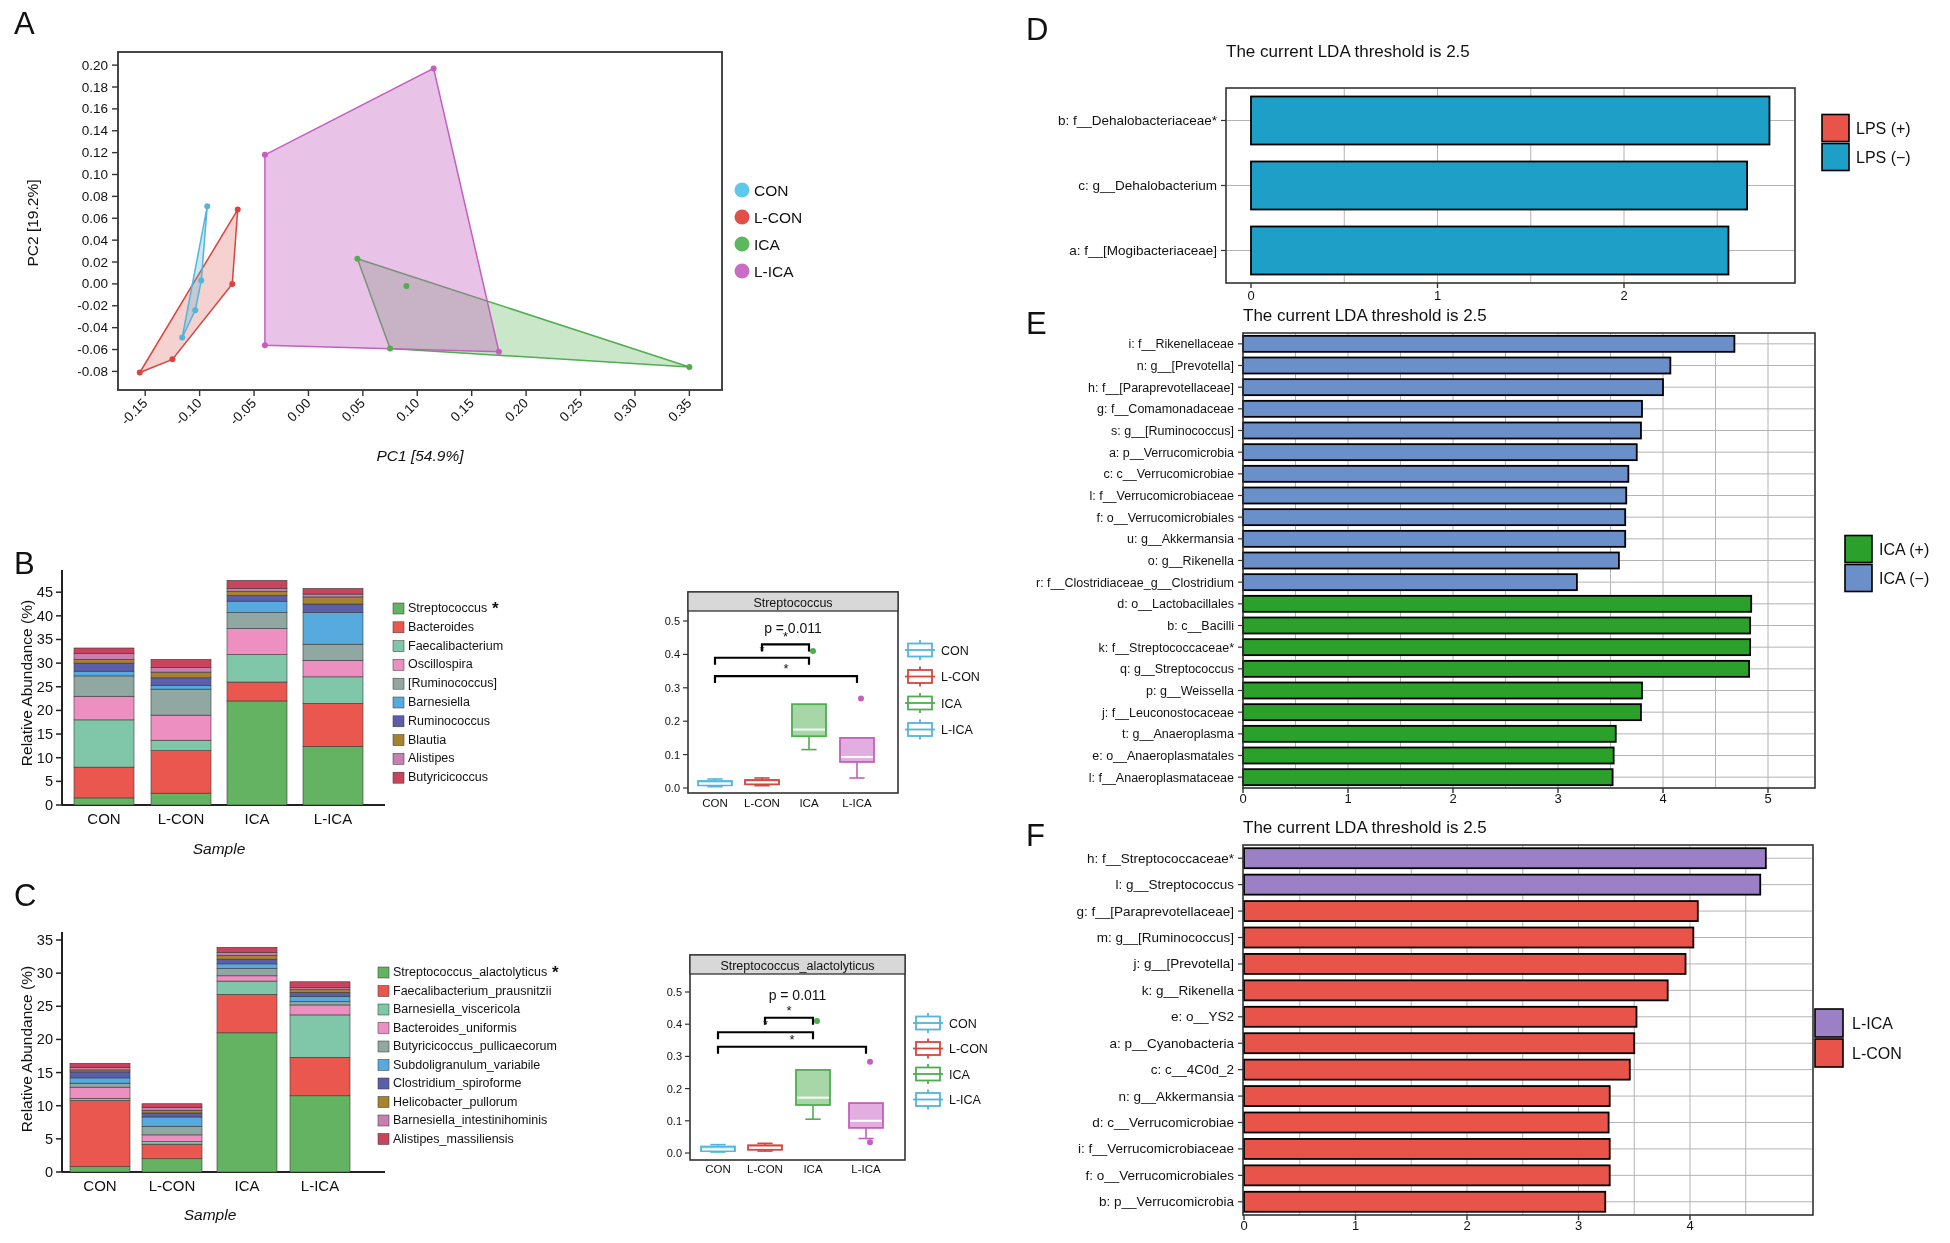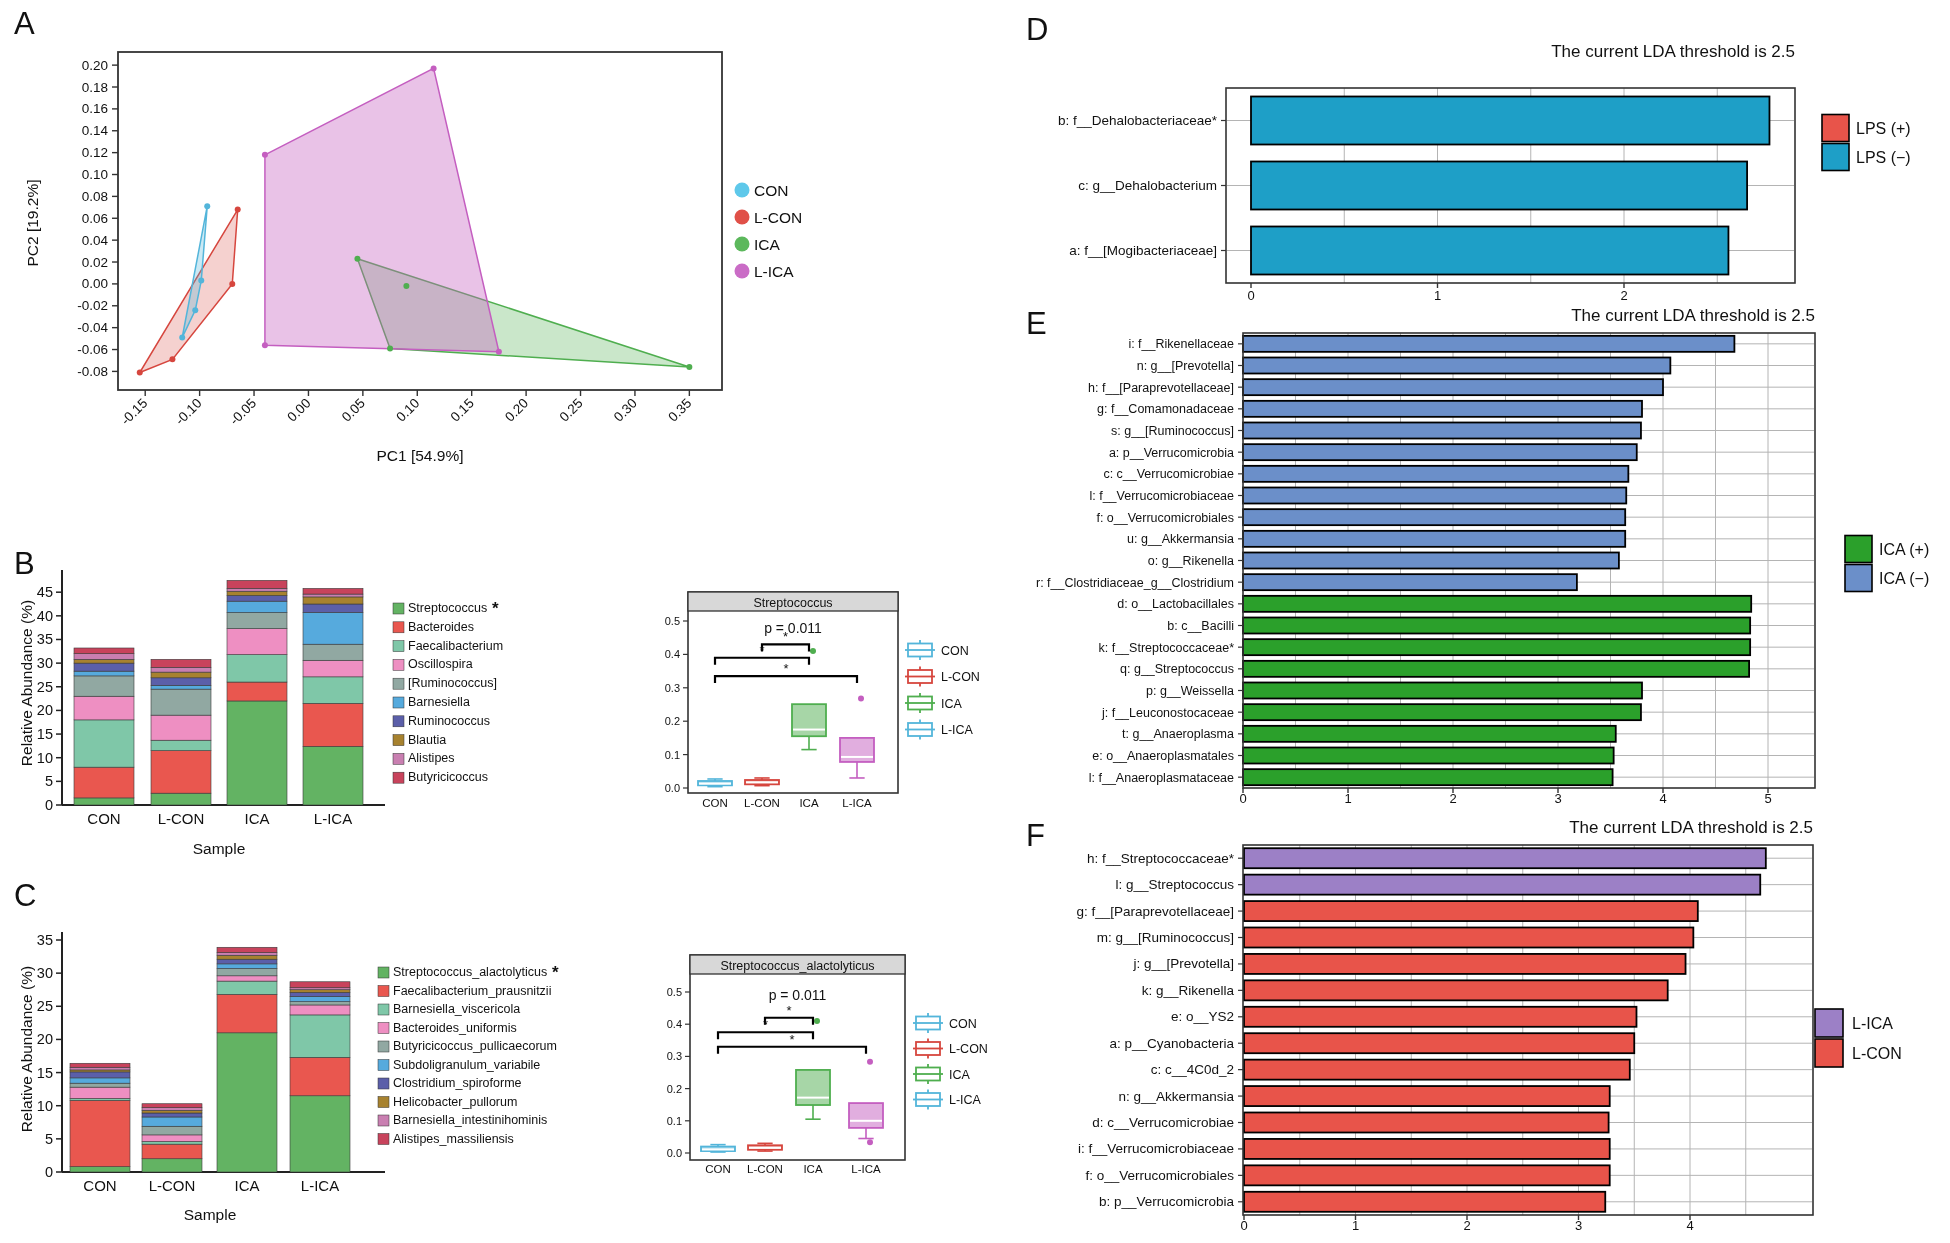--- a/index.html
+++ b/index.html
@@ -2,24 +2,24 @@
 <html><head>
 <meta charset="utf-8">
 <style>
   html,body{margin:0;padding:0;background:#fff;}
   #canvas{position:relative;width:1950px;height:1243px;background:#fff;
           font-family:"Liberation Sans", sans-serif;color:#111;overflow:hidden;}
   #fig{position:absolute;left:0;top:0;}
   .abs{position:absolute;}
   .panel-letter{font-size:31px;color:#111;letter-spacing:1px;}
   .rot90{transform-origin:0 0;transform:rotate(-90deg);text-align:center;font-size:15.5px;}
-  .axlab{text-align:center;font-size:15.5px;}
+  .axlab{text-align:center;font-size:15.5px;font-style:italic;}
   .boxtitle{text-align:center;font-size:12.5px;height:18px;line-height:18px;}
   .plab{text-align:center;font-size:14px;}
-  .ldatitle{text-align:right;font-size:17px;}
+  .ldatitle{text-align:left;font-size:17px;}
   svg text{font-family:"Liberation Sans", sans-serif;fill:#111;}
 </style>
 </head>
 <body>
 
 <div id="canvas">
   <svg id="fig" width="1950" height="1243">
       <g>
         <rect x="118" y="52" width="604" height="338" fill="#fff" stroke="#333" stroke-width="1.8"></rect>
         <line x1="112" y1="65.12621359223299" x2="118" y2="65.12621359223299" stroke="#333" stroke-width="1.4"></line>

